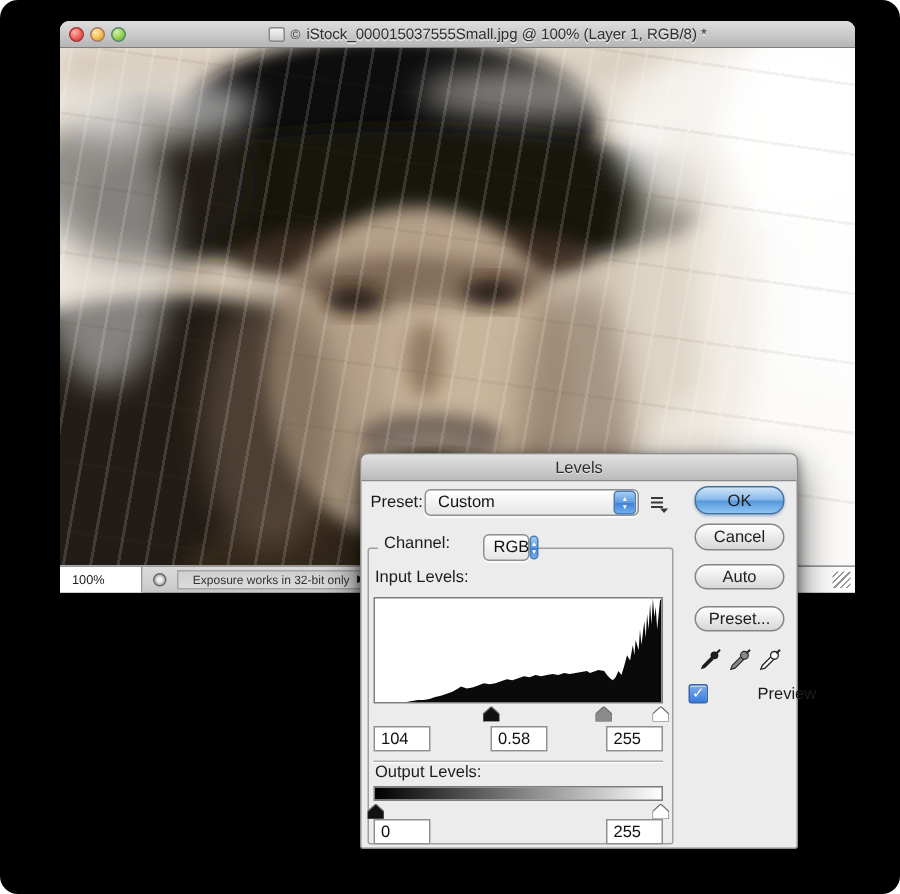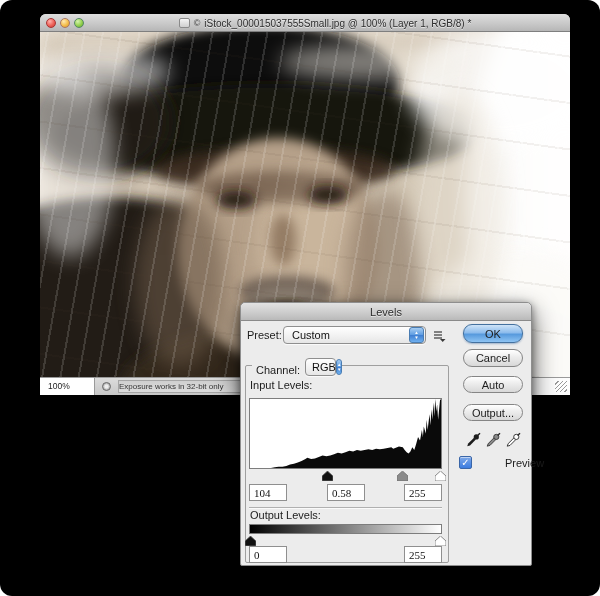--- a/index.html
+++ b/index.html
@@ -30,21 +30,21 @@
       repeating-linear-gradient(100deg, rgba(255,255,255,0) 0 7px, rgba(255,255,255,.5) 7px 9px, rgba(255,255,255,0) 9px 18px),
       repeating-linear-gradient(8deg, rgba(90,70,55,0) 0 22px, rgba(90,70,55,.25) 22px 24px, rgba(90,70,55,0) 24px 46px);}
 
   .statusbar{position:absolute;left:0;bottom:0;right:0;height:18px;background:linear-gradient(#dcdcdc,#c7c7c7);
     border-top:1px solid #9a9a9a;font-size:8px;color:#333;}
   .zoom-field{position:absolute;left:0;top:0;width:55px;height:17px;background:#fff;border-right:1px solid #9a9a9a;
     line-height:17px;padding-left:8px;font-size:8.5px;color:#222;}
   .vc-circle{position:absolute;left:62px;top:4px;width:9px;height:9px;border:1px solid #666;border-radius:50%;
     background:radial-gradient(circle at 50% 50%, #eee 0 30%, #bbb 60%);}
   .status-msg{position:absolute;left:78px;top:2px;width:136px;height:13px;border:1px solid #a5a5a5;
-    background:linear-gradient(#cfcfcf,#dcdcdc);display:flex;align-items:center;justify-content:space-between;gap:5px;}
+    background:linear-gradient(#cfcfcf,#dcdcdc);display:flex;align-items:center;justify-content:center;gap:5px;}
   .status-msg .txt{font-size:8px;color:#333;white-space:nowrap;}
   .status-msg .arrow{font-size:7px;color:#111;line-height:8px;}
   .grow-patch{position:absolute;right:0;top:0;width:38px;height:17px;background:#fdfdfd;}
   .grip{position:absolute;right:3px;top:3px;width:12px;height:11px;
     background:repeating-linear-gradient(135deg,#fff 0 2px,#9a9a9a 2px 3px);}
 
   
   .levels{position:absolute;left:240px;top:302px;width:292px;height:264px;background:#ececec;
     border:1px solid #8e8e8e;border-radius:5px 5px 2px 2px;
     box-shadow:0 10px 26px rgba(0,0,0,.65), 0 2px 8px rgba(0,0,0,.45);}
@@ -64,32 +64,32 @@
     display:flex;flex-direction:column;align-items:center;justify-content:center;color:#fff;}
   .stepper i{font-style:normal;font-size:4.5px;line-height:5px;}
 
   .pill{position:absolute;width:60px;height:18px;border-radius:9px;border:1px solid #858585;
     background:linear-gradient(#ffffff,#ececec 45%,#d8d8d8);font-size:11px;color:#1d1d1d;
     display:flex;align-items:center;justify-content:center;padding:0;font-family:inherit;}
   .pill.ok{border-color:#44719f;background:linear-gradient(#cfe4f8,#8dbcec 45%,#579add 55%,#8ec4f3);
     box-shadow:0 1px 2px rgba(40,90,150,.4);}
 
   .groupbox{position:absolute;left:4px;top:44px;width:204px;height:198px;border:1px solid #9f9f9f;border-radius:2px;}
-  .legend{position:absolute;left:6px;top:-10px;height:20px;background:#ececec;display:flex;align-items:flex-end;
-    gap:5px;padding:0 4px;}
+  .legend{position:absolute;left:6px;top:-10px;height:20px;background:#ececec;display:flex;align-items:flex-start;
+    gap:22px;padding:0 4px;}
   .legend .select{position:relative;width:31px;height:18px;}
   .legend .select .sel-text{padding-left:6px;}
 
   .hist-box{position:absolute;left:3px;top:32px;width:193px;height:71px;background:#fff;border:1px solid #7d7d7d;}
   .hist-box svg{display:block;width:100%;height:100%;}
   .slider-track{position:absolute;left:3px;top:104px;width:193px;height:12px;}
   .handle{position:absolute;top:1px;width:11px;height:10px;}
   .handle svg{display:block;}
   .num-field{position:absolute;width:38px;height:17px;border:1px solid #8f8f8f;background:#fff;font-size:11px;
-    color:#111;padding:0 0 0 4px;font-family:Liberation Serif, serif;}
+    color:#111;padding:0 0 0 4px;font-family:Liberation Sans, sans-serif;}
   .separator{position:absolute;left:3px;top:141px;width:193px;height:2px;
     border-top:1px solid #b0b0b0;border-bottom:1px solid #fafafa;}
   .grad-bar{position:absolute;left:3px;top:158px;width:193px;height:10px;border:1px solid #7d7d7d;
     background:linear-gradient(to right,#000,#fff);}
   .out-track{position:absolute;left:3px;top:169px;width:193px;height:10px;}
 
   .droppers{position:absolute;left:224px;top:111px;width:58px;height:17px;display:flex;gap:4px;}
   .dropper{width:16px;height:16px;}
   .checkbox{position:absolute;left:218px;top:135px;width:13px;height:13px;border:1px solid #3a66a8;border-radius:2px;
     background:linear-gradient(#7fa9e8,#3b7ce0);color:#fff;font-size:10px;line-height:12px;text-align:center;
@@ -195,21 +195,21 @@
           <line x1="1" y1="2" x2="9" y2="2"></line>
             <line x1="1" y1="5" x2="9" y2="5"></line>
             <line x1="1" y1="8" x2="9" y2="8"></line>
         </g>
         <polygon points="7,9 12.5,9 9.7,12" fill="#3a3a3a"></polygon>
       </svg>
 
       <button class="pill ok" style="left:222px;top:3px;height:19px;">OK</button>
       <button class="pill" style="left:222px;top:28px;">Cancel</button>
       <button class="pill" style="left:222px;top:55px;height:17px;">Auto</button>
-      <button class="pill" style="left:222px;top:83px;height:17px;">Output...</button>
+      <button class="pill" style="left:222px;top:83px;height:17px;">Preset...</button>
 
       <div class="droppers">
         <svg class="dropper" viewBox="0 0 16 16">
           <path d="M2.2 14.2 L3.2 11.6 L9 5.8 L10.8 7.6 L5 13.4 Z" fill="#1c1c1c"></path>
           <circle cx="11.3" cy="4.9" r="2.6" fill="#1c1c1c"></circle>
           <line x1="12.6" y1="3.6" x2="15" y2="1.2" stroke="#1c1c1c" stroke-width="1.4"></line>
         </svg>
         <svg class="dropper" viewBox="0 0 16 16">
           <path d="M2.2 14.2 L3.2 11.6 L9 5.8 L10.8 7.6 L5 13.4 Z" fill="#8a8a8a" stroke="#2a2a2a" stroke-width=".8"></path>
           <circle cx="11.3" cy="4.9" r="2.6" fill="#8a8a8a" stroke="#2a2a2a" stroke-width=".8"></circle>

